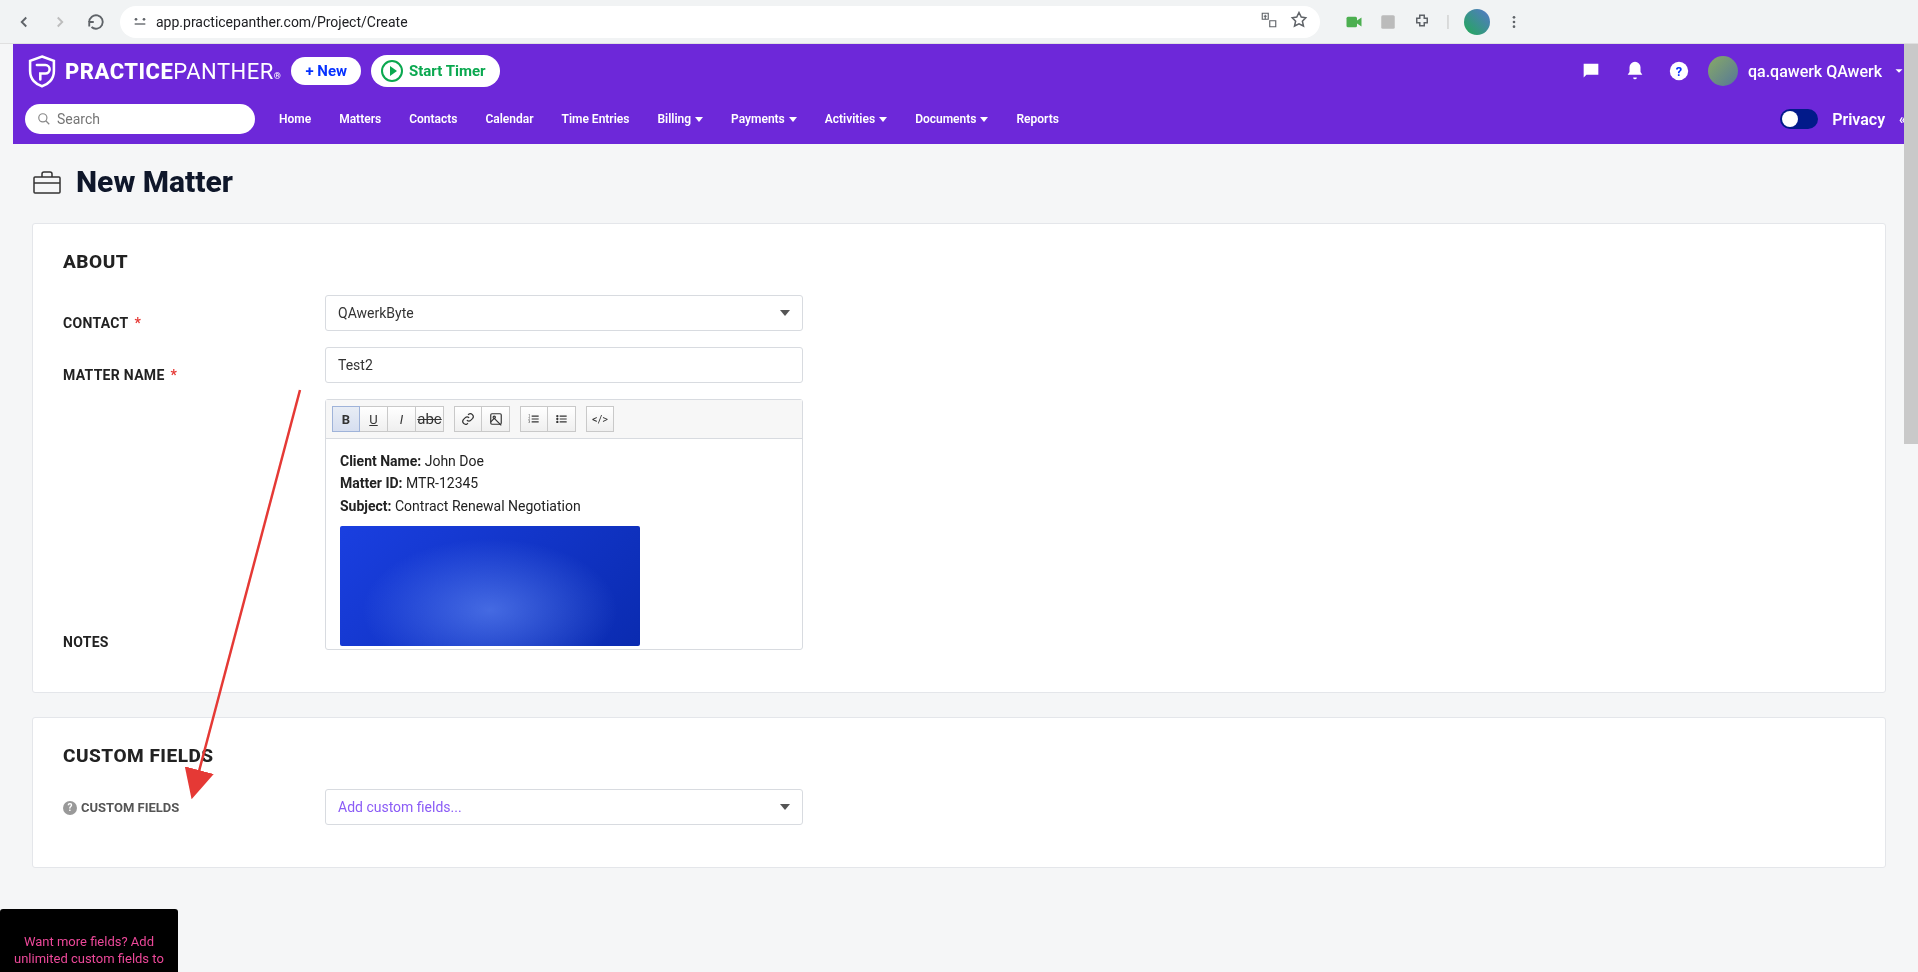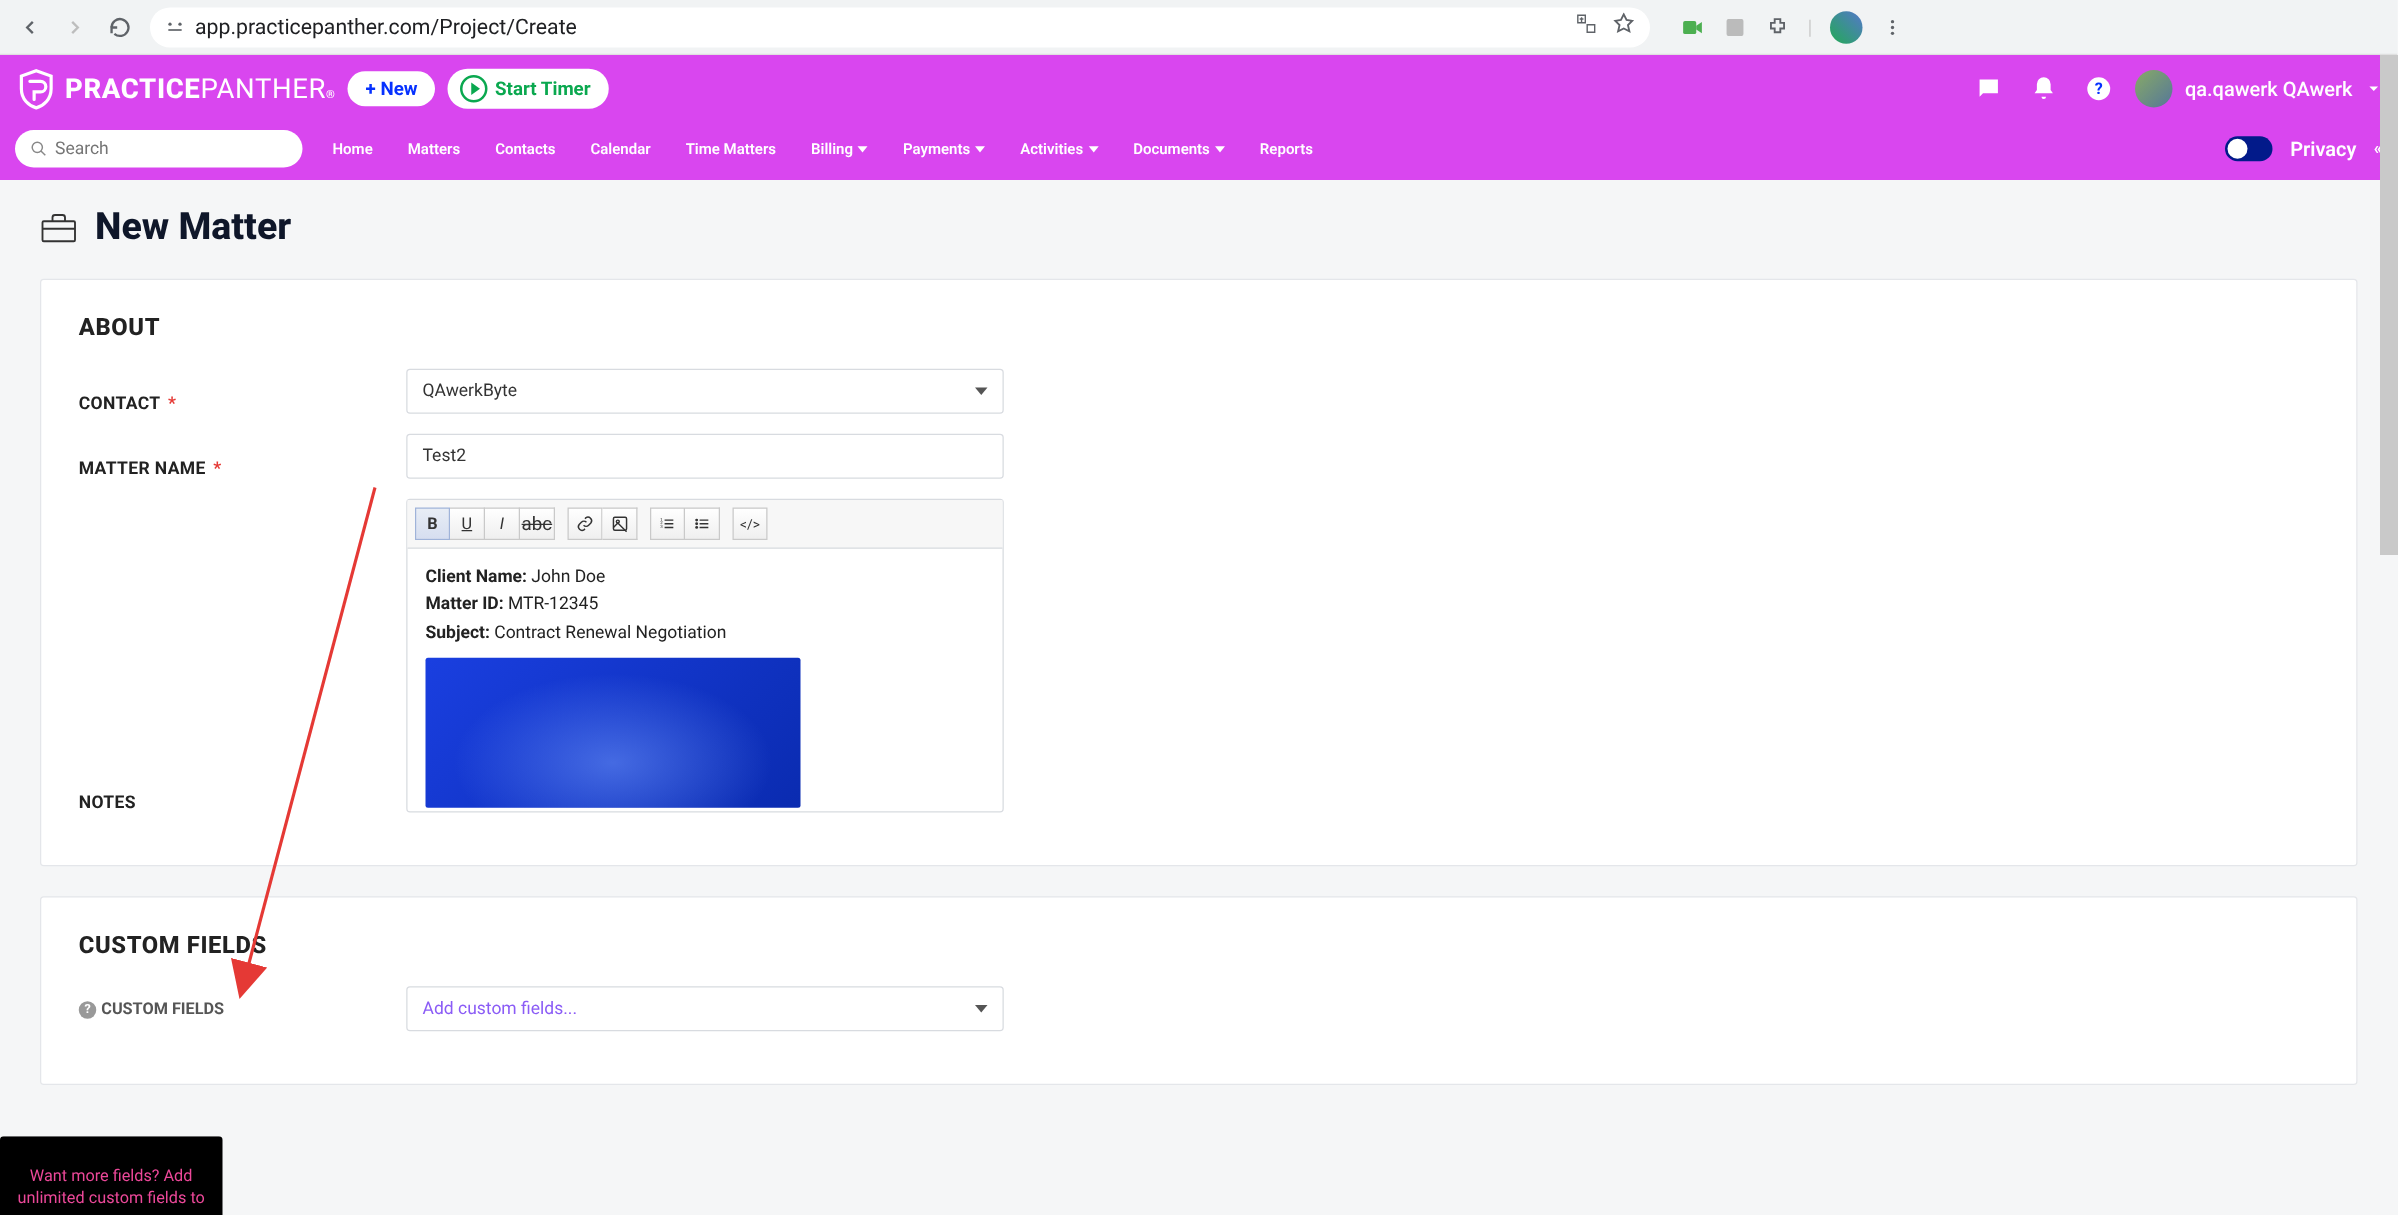--- a/index.html
+++ b/index.html
@@ -2,30 +2,30 @@
 <html><head>
 <meta charset="utf-8">
 <style>
 * { margin: 0; padding: 0; box-sizing: border-box; font-family: -apple-system, BlinkMacSystemFont, "Segoe UI", Roboto, Arial, sans-serif; }
 body { background: #f5f6f7; overflow-x: hidden; }
 
 
 .browser-chrome { background: #f1f3f4; height: 44px; display: flex; align-items: center; padding: 0 12px; gap: 12px; border-bottom: 1px solid #e0e0e0; }
 .nav-btn { width: 24px; height: 24px; display: flex; align-items: center; justify-content: center; color: #5f6368; cursor: pointer; border-radius: 50%; }
 .nav-btn.disabled { color: #bdbdbd; }
-.url-bar { flex: 1; background: #fff; border-radius: 20px; height: 32px; display: flex; align-items: center; padding: 0 12px; gap: 8px; color: #5f6368; font-size: 17px; max-width: 1200px; }
+.url-bar { flex: 1; background: #fff; border-radius: 20px; height: 32px; display: flex; align-items: center; padding: 0 12px; gap: 8px; color: #5f6368; font-size: 14px; max-width: 1200px; }
 .url-icon { font-size: 12px; color: #5f6368; display:flex; align-items:center; gap:6px;}
 .url-text { color: #202124; }
 .url-right { margin-left: auto; display: flex; gap: 12px; align-items: center; color: #5f6368; }
 .chrome-right { display: flex; gap: 14px; align-items: center; margin-left: 12px; }
 .chrome-icon { width: 20px; height: 20px; color: #5f6368; display:flex; align-items:center; justify-content:center; }
 .avatar-small { width: 26px; height: 26px; border-radius: 50%; background: linear-gradient(45deg,#2a5,#57c); }
 
 
-.topbar { background: #d946ef; color: #fff; }
+.topbar { background: #6d28d9; color: #fff; margin-left: 13px; }
 .topbar-row1 { display: flex; align-items: center; padding: 10px 12px; gap: 10px; }
 .logo { display: flex; align-items: center; gap: 6px; font-weight: 800; font-size: 22px; letter-spacing: 0.5px; }
 .logo-shield { width: 34px; height: 34px; }
 .logo-text { display: flex; align-items: baseline; }
 .logo-light { font-weight: 400; }
 .logo-r { font-size: 9px; vertical-align: super; }
 .pill-btn { background: #fff; border-radius: 18px; padding: 5px 14px; font-size: 15px; font-weight: 700; display: flex; align-items: center; gap: 6px; cursor: pointer; }
 .pill-new { color: #0631ff; }
 .pill-timer { color: #0aa84f; }
 .timer-circle { width: 22px; height: 22px; border: 2px solid #0aa84f; border-radius: 50%; display: flex; align-items: center; justify-content: center; margin-left:-4px;}
@@ -218,21 +218,21 @@
       <div class="nav-item">
           <span>Matters</span>
         </div>
       <div class="nav-item">
           <span>Contacts</span>
         </div>
       <div class="nav-item">
           <span>Calendar</span>
         </div>
       <div class="nav-item">
-          <span>Time Matters</span>
+          <span>Time Entries</span>
         </div>
       <div class="nav-item">
           <span>Billing</span>
           <span class="caret-down"></span>
         </div>
       <div class="nav-item">
           <span>Payments</span>
           <span class="caret-down"></span>
         </div>
       <div class="nav-item">

